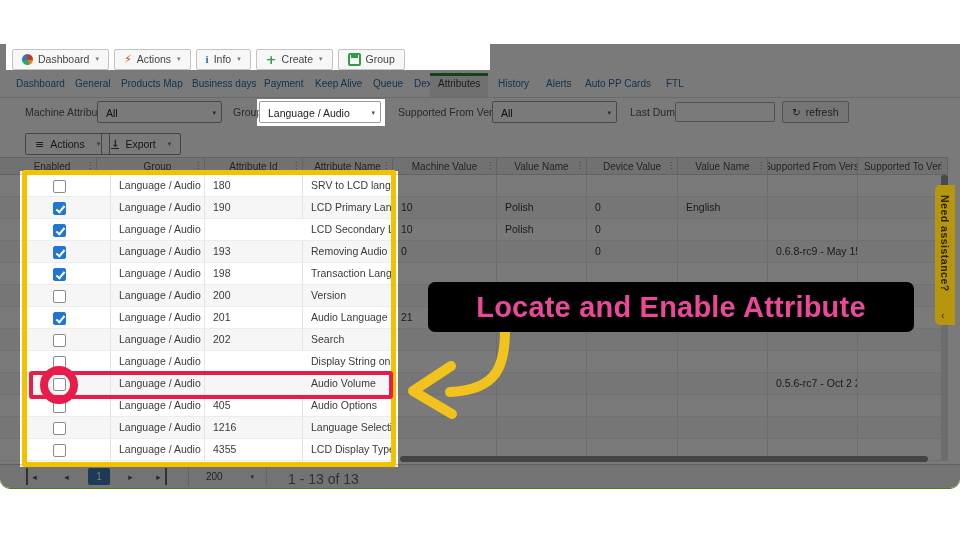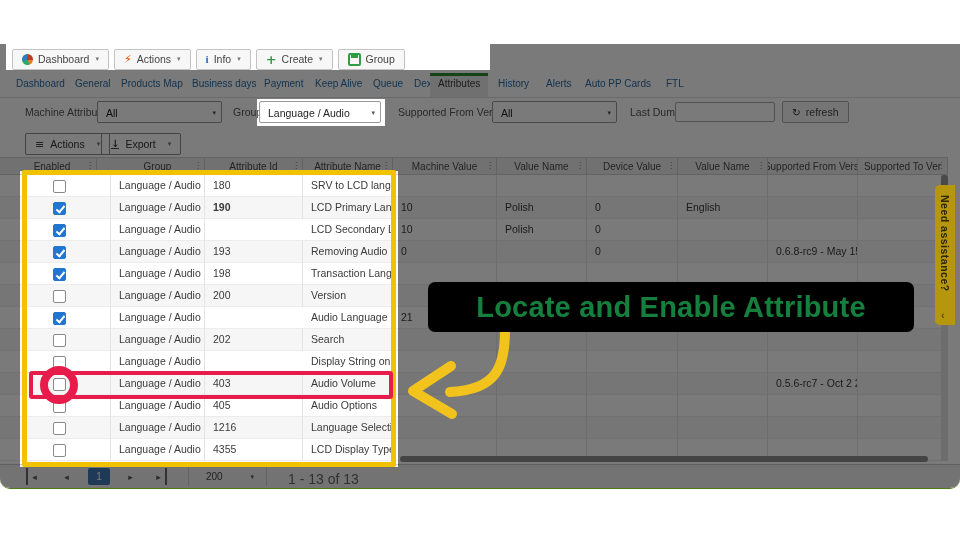--- a/index.html
+++ b/index.html
@@ -111,21 +111,21 @@
   
   .ybox{position:absolute;left:22px;top:170px;width:374px;height:297px;border:5px solid #f0c200;
         box-sizing:border-box;border-radius:2px;z-index:10;pointer-events:none;}
   .rbox{position:absolute;left:29px;top:371px;width:364px;height:28px;border:4px solid #e81c4a;
         box-sizing:border-box;border-radius:3px;z-index:11;pointer-events:none;}
   .rcircle{position:absolute;left:40px;top:366px;width:38px;height:38px;border:8px solid #e81c4a;
         border-radius:50%;box-sizing:border-box;z-index:12;pointer-events:none;}
   .arrow{position:absolute;left:395px;top:320px;z-index:12;pointer-events:none;}
   .callout{position:absolute;left:428px;top:282px;width:486px;height:50px;background:#000;
         border-radius:7px;z-index:13;display:flex;align-items:center;justify-content:center;}
-  .callout span{color:#15803d;font-size:29px;font-weight:700;letter-spacing:.2px;white-space:nowrap;}
+  .callout span{color:#ec4899;font-size:29px;font-weight:700;letter-spacing:.2px;white-space:nowrap;}
 </style>
 </head>
 <body>
 
 <div class="page">
 
   <div class="app">
 
     <div class="toolbar" id="toolbar">
         <button class="tb-btn">
@@ -262,21 +262,21 @@
           <div class="gcell" style="left: 587px; width: 91px;"></div>
           <div class="gcell" style="left: 678px; width: 90px;"></div>
           <div class="gcell" style="left: 768px; width: 90px;"></div>
           <div class="gcell" style="left: 858px; width: 90px;"></div>
         </div>
         <div class="grow">
           <div class="gcell cbwrap" style="left: 22px; width: 89px; padding: 0px 14px 0px 0px;">
             <div class="cb on"></div>
           </div>
           <div class="gcell" style="left: 111px; width: 94px;">Language / Audio</div>
-          <div class="gcell" style="left: 205px; width: 98px; font-weight: bold;">190</div>
+          <div class="gcell" style="left: 205px; width: 98px;">190</div>
           <div class="gcell" style="left: 303px; width: 90px;">LCD Primary Langua...</div>
           <div class="gcell" style="left: 393px; width: 104px;">10</div>
           <div class="gcell" style="left: 497px; width: 90px;">Polish</div>
           <div class="gcell" style="left: 587px; width: 91px;">0</div>
           <div class="gcell" style="left: 678px; width: 90px;">English</div>
           <div class="gcell" style="left: 768px; width: 90px;"></div>
           <div class="gcell" style="left: 858px; width: 90px;"></div>
         </div>
         <div class="grow">
           <div class="gcell cbwrap" style="left: 22px; width: 89px; padding: 0px 14px 0px 0px;">
@@ -331,20 +331,21 @@
           <div class="gcell" style="left: 587px; width: 91px;"></div>
           <div class="gcell" style="left: 678px; width: 90px;"></div>
           <div class="gcell" style="left: 768px; width: 90px;"></div>
           <div class="gcell" style="left: 858px; width: 90px;"></div>
         </div>
         <div class="grow">
           <div class="gcell cbwrap" style="left: 22px; width: 89px; padding: 0px 14px 0px 0px;">
             <div class="cb on"></div>
           </div>
           <div class="gcell" style="left: 111px; width: 94px;">Language / Audio</div>
+          <div class="gcell" style="left: 205px; width: 98px;">201</div>
           <div class="gcell" style="left: 303px; width: 90px;">Audio Language</div>
           <div class="gcell" style="left: 393px; width: 104px;">21</div>
           <div class="gcell" style="left: 497px; width: 90px;"></div>
           <div class="gcell" style="left: 587px; width: 91px;"></div>
           <div class="gcell" style="left: 678px; width: 90px;"></div>
           <div class="gcell" style="left: 768px; width: 90px;"></div>
           <div class="gcell" style="left: 858px; width: 90px;"></div>
         </div>
         <div class="grow">
           <div class="gcell cbwrap" style="left: 22px; width: 89px; padding: 0px 14px 0px 0px;">
@@ -371,21 +372,20 @@
           <div class="gcell" style="left: 587px; width: 91px;"></div>
           <div class="gcell" style="left: 678px; width: 90px;"></div>
           <div class="gcell" style="left: 768px; width: 90px;"></div>
           <div class="gcell" style="left: 858px; width: 90px;"></div>
         </div>
         <div class="grow">
           <div class="gcell cbwrap" style="left: 22px; width: 89px; padding: 0px 14px 0px 0px;">
             <div class="cb"></div>
           </div>
           <div class="gcell" style="left: 111px; width: 94px;">Language / Audio</div>
-          <div class="gcell" style="left: 205px; width: 98px;">403</div>
           <div class="gcell" style="left: 303px; width: 90px;">Audio Volume</div>
           <div class="gcell" style="left: 393px; width: 104px;"></div>
           <div class="gcell" style="left: 497px; width: 90px;"></div>
           <div class="gcell" style="left: 587px; width: 91px;"></div>
           <div class="gcell" style="left: 678px; width: 90px;"></div>
           <div class="gcell" style="left: 768px; width: 90px;">0.5.6-rc7 - Oct 2 2013</div>
           <div class="gcell" style="left: 858px; width: 90px;"></div>
         </div>
         <div class="grow">
           <div class="gcell cbwrap" style="left: 22px; width: 89px; padding: 0px 14px 0px 0px;">

